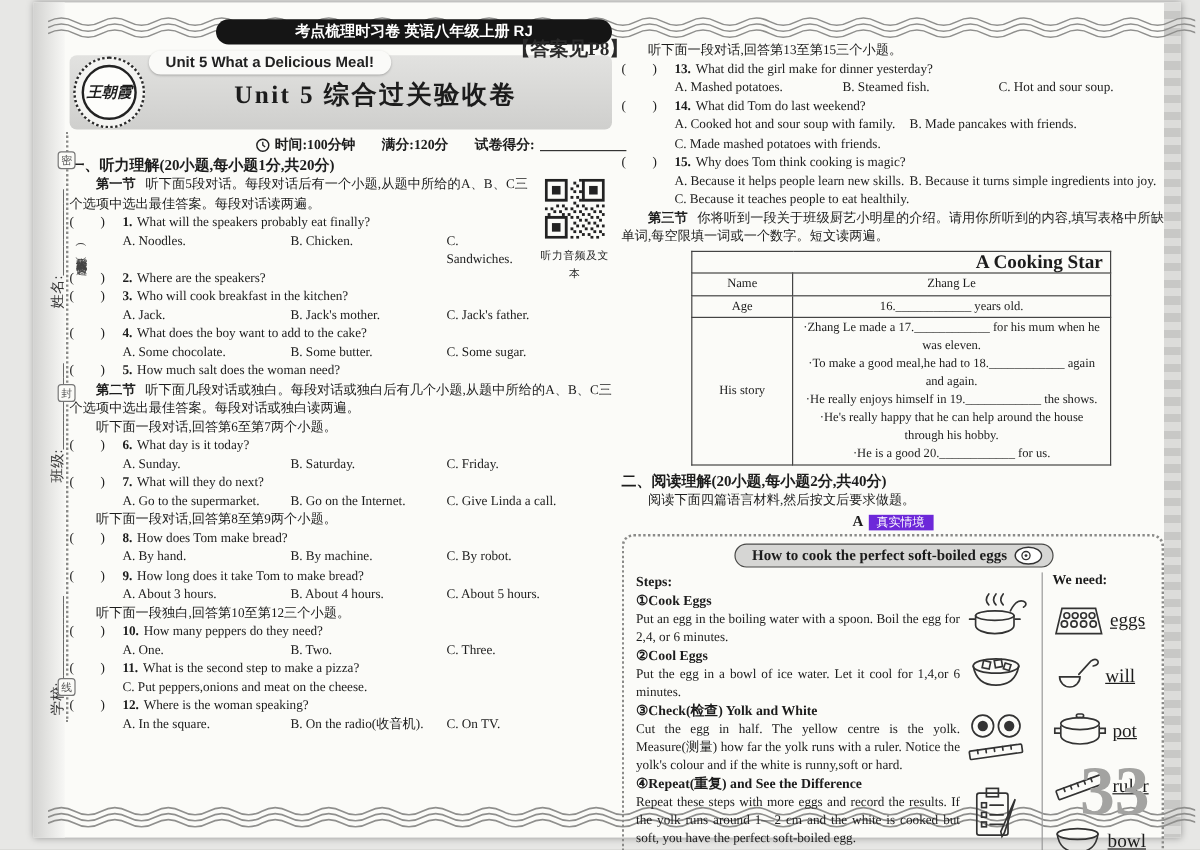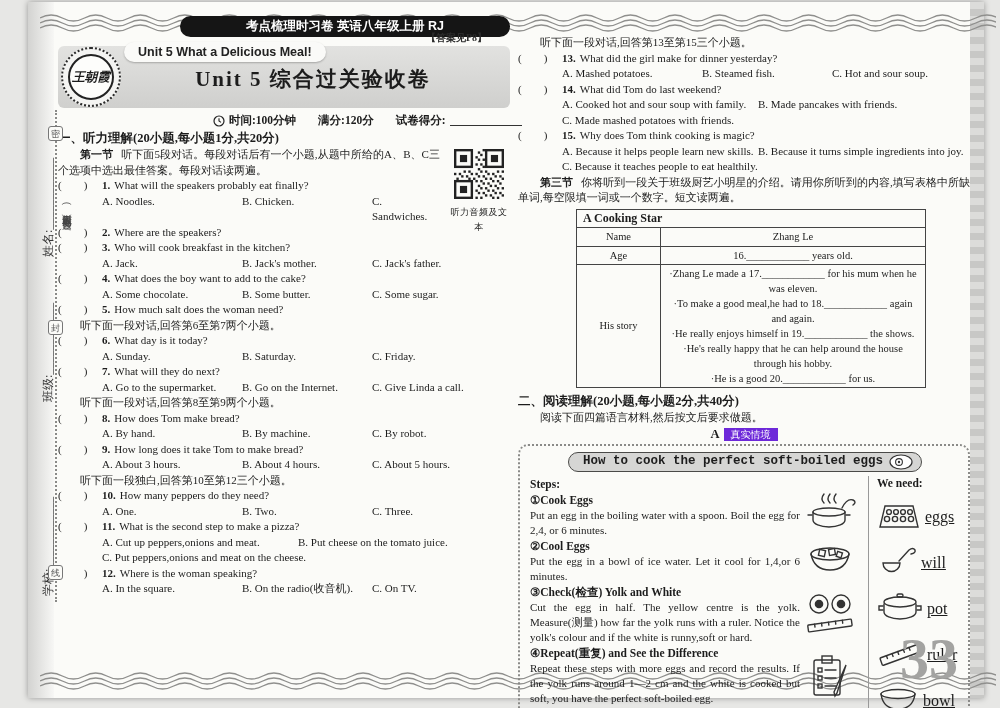--- a/index.html
+++ b/index.html
@@ -10,21 +10,21 @@
   .fold { position:absolute; left:0; top:0; width:26px; height:100%; background:linear-gradient(90deg,#d3d3d1,#f7f7f5); }
   .edge-right { position:absolute; right:0; top:0; width:14px; height:100%; background:repeating-linear-gradient(180deg,#dcdcda 0 7px,#c8c8c6 7px 14px); }
 
   
   .wave { position:absolute; left:12px; right:16px; height:22px; }
   .wave.top { top:10px; }
   .wave.bottom { bottom:6px; }
 
   
   .banner { position:absolute; left:152px; top:14px; width:330px; height:21px; background:#151515; border-radius:11px; color:#fff; text-align:center; line-height:21px; font-size:12.5px; font-weight:bold; font-family:"Liberation Sans","DejaVu Sans",sans-serif; z-index:3; }
-  .answer-ref { position:absolute; left:398px; top:29px; font-size:10px; font-weight:bold; color:#2a2a2a; z-index:3; }
+  .answer-ref { position:absolute; left:398px; top:29px; font-size:16px; font-weight:bold; color:#2a2a2a; z-index:3; }
   .header-band { position:absolute; left:30px; top:44px; width:452px; height:62px; background:linear-gradient(180deg,#e2e2e0,#cfcfcd); border-radius:6px; }
   .unit-tab { position:absolute; left:96px; top:40px; height:20px; padding:0 14px; background:#fafaf8; border-radius:10px; line-height:20px; font-size:12.5px; font-weight:bold; font-family:"Liberation Sans","DejaVu Sans",sans-serif; color:#222; box-shadow:0 1px 2px rgba(0,0,0,.25); z-index:2; }
   .main-title { position:absolute; left:120px; top:63px; width:330px; text-align:center; font-size:21px; font-weight:bold; letter-spacing:2px; z-index:2; }
   .logo { position:absolute; left:33px; top:45px; width:60px; height:60px; border-radius:50%; border:2px dotted #2b2b2b; background:#f4f4f2; display:flex; align-items:center; justify-content:center; z-index:2; }
   .logo-inner { width:46px; height:46px; border-radius:50%; border:2px solid #222; background:#fdfdfb; display:flex; align-items:center; justify-content:center; font-size:12.5px; font-weight:bold; font-style:italic; }
   .meta-line { position:absolute; left:185px; top:111px; font-size:11.5px; display:flex; align-items:center; gap:4px; }
   .meta-line b { font-weight:bold; }
   .meta-gap { display:inline-block; width:14px; }
   .blankline { display:inline-block; width:72px; border-bottom:1px solid #333; height:11px; }
 
@@ -49,30 +49,30 @@
   .opts3 { grid-template-columns:140px 130px 1fr; }
   .opts2 { grid-template-columns:196px 1fr; }
 
   
   .qr-wrap { float:right; width:62px; margin:2px 0 2px 8px; text-align:center; }
   .qr-caption { font-size:9px; letter-spacing:.5px; margin-top:1px; }
 
   
   table.cook { border-collapse:collapse; margin:3px 0 5px 58px; width:350px; font-size:10.5px; }
   table.cook th, table.cook td { border:1px solid #444; padding:1px 6px;text-align:center; }
-  table.cook th { font-size:12px; text-align:left; }
+  table.cook th { font-size:16px; text-align:right; }
   td.lbl { text-align:center; width:84px; }
   .story-line { line-height:15px; }
 
   
   .badge-line { text-align:center; margin:1px 0 2px; }
   .badge-letter { font-weight:bold; font-size:12.5px; margin-right:4px; }
   .badge { background:#6d28d9; color:#fff; font-size:10px; padding:1px 7px; font-family:"Liberation Sans","DejaVu Sans",sans-serif; }
   .reading-box { border:2px dotted #8a8a88; border-radius:10px; padding:6px 8px 6px 10px; margin-top:2px; }
-  .box-pill { width:fit-content; margin:0 auto 4px; background:#d6d6d4; border:1px solid #4a4a48; border-radius:15px; padding:1px 8px 1px 14px; font-size:12.5px; font-weight:bold; display:flex; align-items:flex-start; gap:6px;font-family:Liberation Mono, monospace; }
+  .box-pill { width:fit-content; margin:0 auto 4px; background:#d6d6d4; border:1px solid #4a4a48; border-radius:15px; padding:1px 8px 1px 14px; font-size:12.5px; font-weight:bold; display:flex; align-items:flex-end; gap:6px; }
   .box-body { display:flex; }
   .steps-col { flex:1; padding-right:8px; }
   .step { display:flex; align-items:center; }
   .step-text { flex:1; }
   .step-head { font-weight:bold; font-size:11.5px; line-height:16px; }
   .step-body { line-height:15px; text-align:justify; }
   .step-icon { width:60px; flex:none; display:flex; align-items:center; justify-content:center; }
   .we-col { width:92px; flex:none; border-left:1px solid #999; padding-left:8px; }
   .we-label { font-weight:bold; font-size:11.5px; margin-bottom:2px; }
   .we-item { display:flex; align-items:center; gap:4px; height:46px; }
@@ -247,20 +247,21 @@
           <span>B. Some butter.</span>
           <span>C. Some sugar.</span>
         </div>
 
     <div class="q">
           <span class="bracket">(        )</span>
           <span class="qnum">5.</span>
           <span>How much salt does the woman need?</span>
         </div>
 
+    <div class="intro"><span class="part-label">第二节</span><span>听下面几段对话或独白。每段对话或独白后有几个小题,从题中所给的A、B、C三个选项中选出最佳答案。每段对话或独白读两遍。</span></div>
 
     <div class="group-intro">听下面一段对话,回答第6至第7两个小题。</div>
     <div class="q">
           <span class="bracket">(        )</span>
           <span class="qnum">6.</span>
           <span>What day is it today?</span>
         </div>
     <div class="opts opts3">
           <span>A. Sunday.</span>
           <span>B. Saturday.</span>
@@ -307,24 +308,20 @@
         </div>
     <div class="opts opts3">
           <span>A. One.</span>
           <span>B. Two.</span>
           <span>C. Three.</span>
         </div>
     <div class="q">
           <span class="bracket">(        )</span>
           <span class="qnum">11.</span>
           <span>What is the second step to make a pizza?</span>
-        </div>
-    <div class="opts opts2">
-          <span>A. Cut up peppers,onions and meat.</span>
-          <span>B. Put cheese on the tomato juice.</span>
         </div>
     <div class="opts">
           <span>C. Put peppers,onions and meat on the cheese.</span>
         </div>
     <div class="q">
           <span class="bracket">(        )</span>
           <span class="qnum">12.</span>
           <span>Where is the woman speaking?</span>
         </div>
     <div class="opts opts3">

